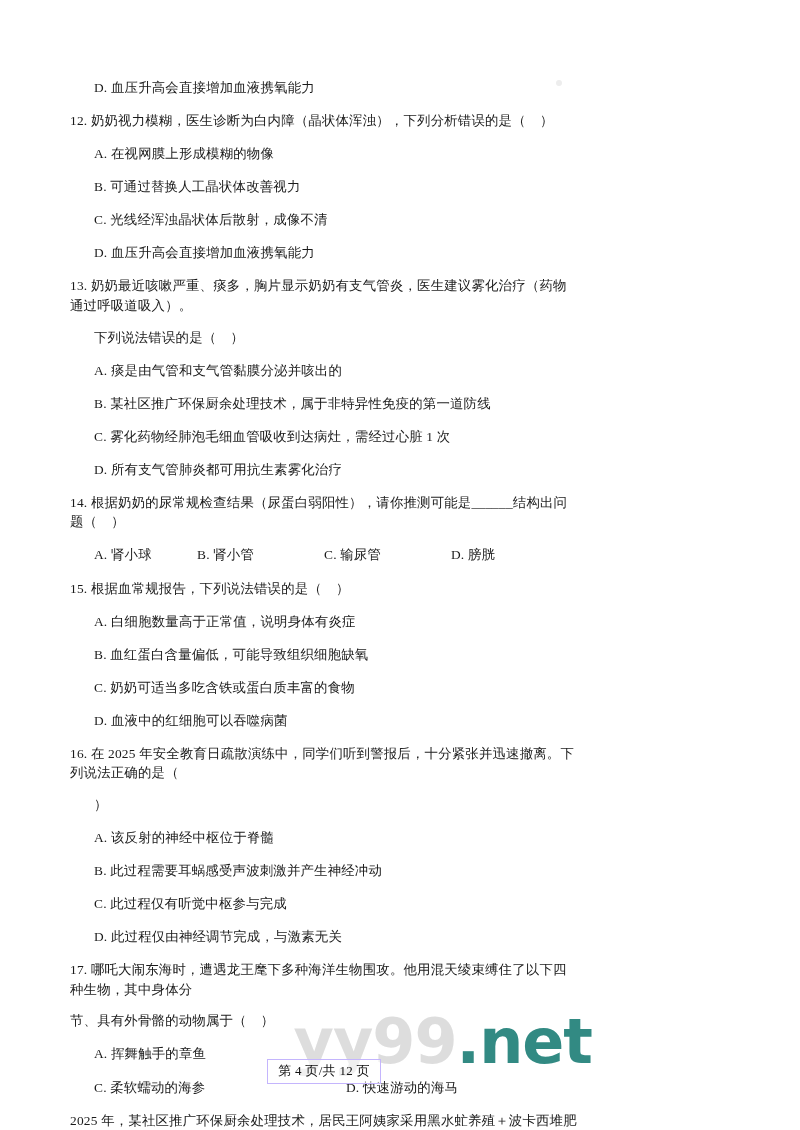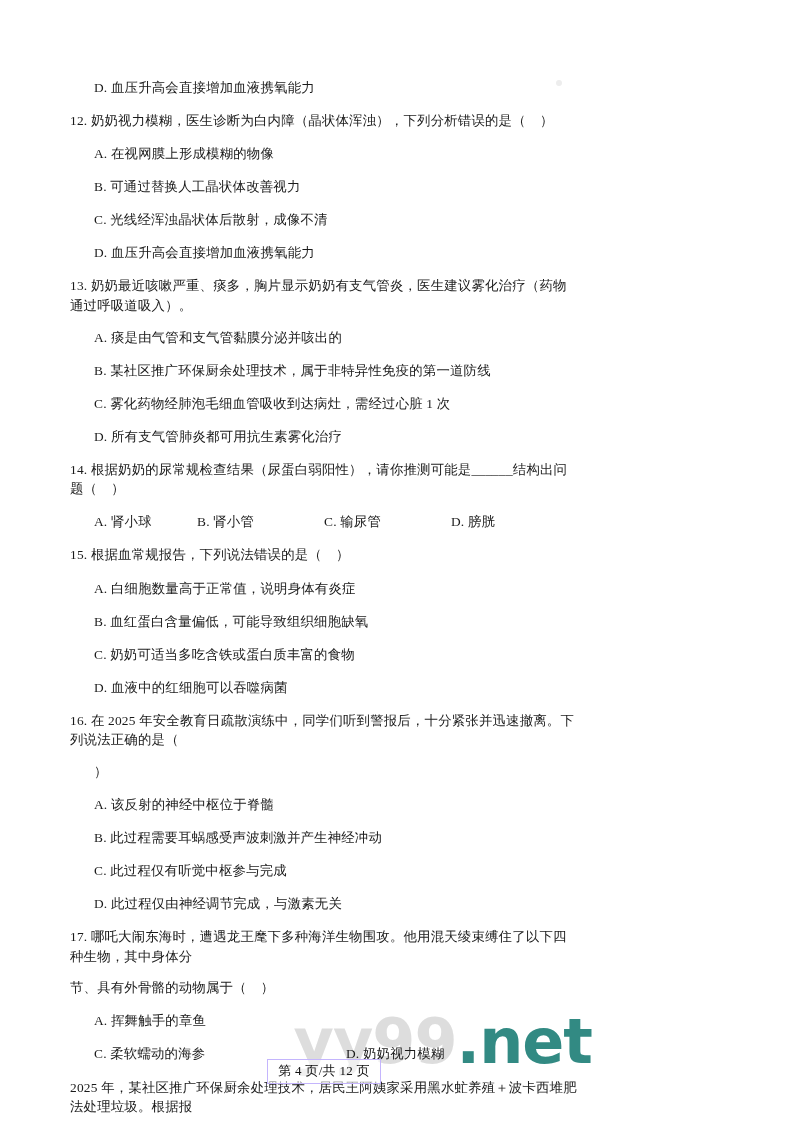--- a/index.html
+++ b/index.html
@@ -122,20 +122,21 @@
 
     <p class="line opt">D. 血压升高会直接增加血液携氧能力</p>
 
     <p class="line stem">12. 奶奶视力模糊，医生诊断为白内障（晶状体浑浊），下列分析错误的是（    ）</p>
     <p class="line opt">A. 在视网膜上形成模糊的物像</p>
     <p class="line opt">B. 可通过替换人工晶状体改善视力</p>
     <p class="line opt">C. 光线经浑浊晶状体后散射，成像不清</p>
     <p class="line opt">D. 血压升高会直接增加血液携氧能力</p>
 
     <p class="line stem tight">13. 奶奶最近咳嗽严重、痰多，胸片显示奶奶有支气管炎，医生建议雾化治疗（药物通过呼吸道吸入）。</p>
+    <p class="line indent">下列说法错误的是（    ）</p>
     <p class="line opt">A. 痰是由气管和支气管黏膜分泌并咳出的</p>
     <p class="line opt">B. 某社区推广环保厨余处理技术，属于非特异性免疫的第一道防线</p>
     <p class="line opt">C. 雾化药物经肺泡毛细血管吸收到达病灶，需经过心脏 1 次</p>
     <p class="line opt">D. 所有支气管肺炎都可用抗生素雾化治疗</p>
 
     <p class="line stem">14. 根据奶奶的尿常规检查结果（尿蛋白弱阳性），请你推测可能是______结构出问题（    ）</p>
     <div class="opt-row c4">
       <span>A. 肾小球</span>
       <span>B. 肾小管</span>
       <span>C. 输尿管</span>
@@ -155,21 +156,21 @@
     <p class="line opt">C. 此过程仅有听觉中枢参与完成</p>
     <p class="line opt">D. 此过程仅由神经调节完成，与激素无关</p>
 
     <p class="line stem tight">17. 哪吒大闹东海时，遭遇龙王麾下多种海洋生物围攻。他用混天绫束缚住了以下四种生物，其中身体分</p>
     <p class="line stem">节、具有外骨骼的动物属于（    ）</p>
     <div class="opt-row c2">
       <span>A. 挥舞触手的章鱼</span>
     </div>
     <div class="opt-row c2">
       <span>C. 柔软蠕动的海参</span>
-      <span>D. 奶奶视力模糊</span>
+      <span>D. 快速游动的海马</span>
     </div>
 
     <p class="line stem tight">2025 年，某社区推广环保厨余处理技术，居民王阿姨家采用黑水虻养殖＋波卡西堆肥法处理垃圾。根据报</p>
     <p class="line stem">告数据，完成下面小题。</p>
 
   </div>
 
   <div class="watermark"><span>yy99</span><span class="wm-dot">.net</span></div>
 
   <div class="footer">

